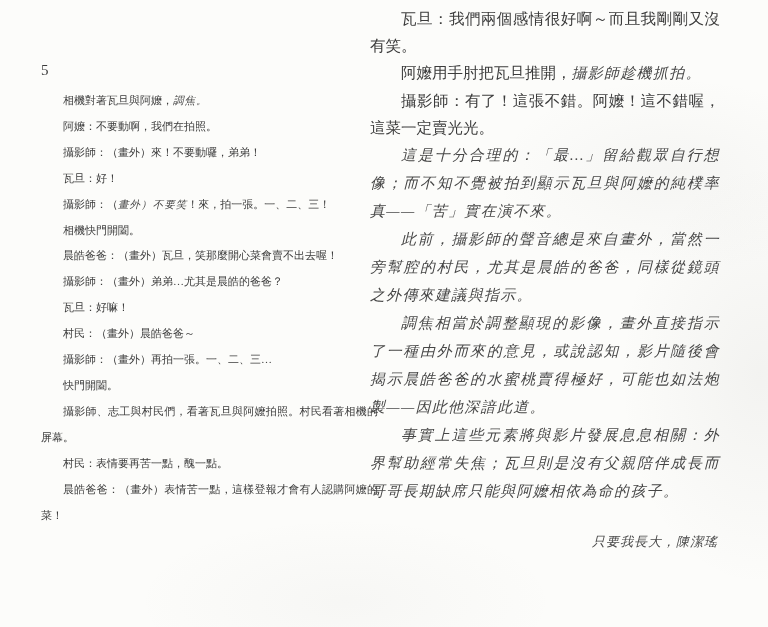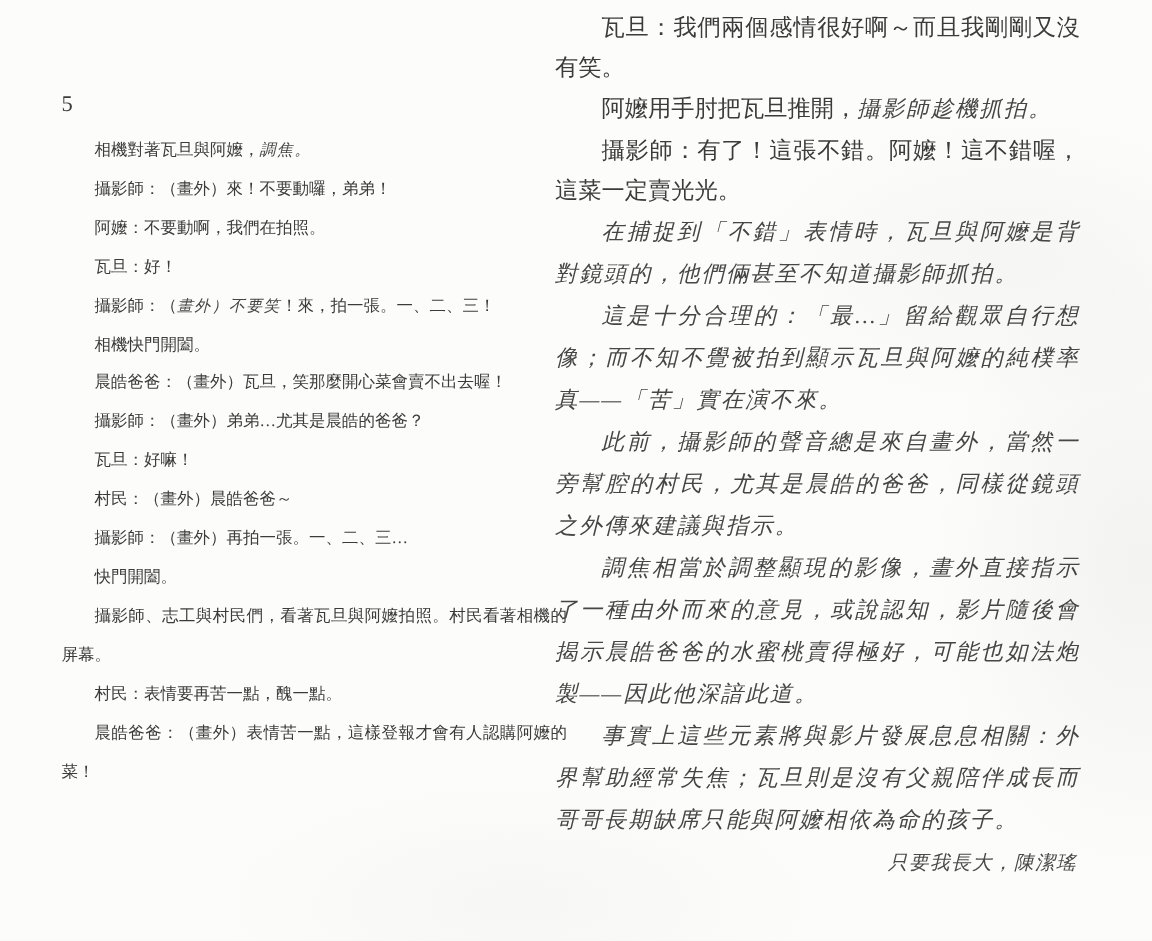--- a/index.html
+++ b/index.html
@@ -54,52 +54,52 @@
   }
   .col-right .para .kai { letter-spacing: 1.4px; }
   .signature {
     text-align: right;
     text-indent: 0;
     font-style: italic;
     font-size: 13px;
     letter-spacing: 1px;
     color: #4a4a4a;
     padding-right: 2px;
+    margin-top: 23px;
   }
 </style>
 </head>
 <body>
 
 <div class="page">
 
   <div class="page-number">5</div>
 
   <div class="col col-left">
     <p class="para"><span class="ming">相機對著瓦旦與阿嬤，</span><span class="kai">調焦。</span></p>
+    <p class="para"><span class="ming">阿嬤：不要動啊，我們在拍照。</span></p>
     <p class="para"><span class="ming">攝影師：（畫外）來！不要動囉，弟弟！</span></p>
-    <p class="para"><span class="ming">阿嬤：不要動啊，我們在拍照。</span></p>
     <p class="para"><span class="ming">瓦旦：好！</span></p>
     <p class="para"><span class="ming">攝影師：（</span><span class="kai">畫外）不要笑</span><span class="ming">！來，拍一張。一、二、三！</span></p>
     <p class="para"><span class="ming">相機快門開闔。</span></p>
     <p class="para"><span class="ming">晨皓爸爸：（畫外）瓦旦，笑那麼開心菜會賣不出去喔！</span></p>
     <p class="para"><span class="ming">攝影師：（畫外）弟弟…尤其是晨皓的爸爸？</span></p>
     <p class="para"><span class="ming">瓦旦：好嘛！</span></p>
     <p class="para"><span class="ming">村民：（畫外）晨皓爸爸～</span></p>
     <p class="para"><span class="ming">攝影師：（畫外）再拍一張。一、二、三…</span></p>
     <p class="para"><span class="ming">快門開闔。</span></p>
     <p class="para"><span class="ming">攝影師、志工與村民們，看著瓦旦與阿嬤拍照。村民看著相機的屏幕。</span></p>
     <p class="para"><span class="ming">村民：表情要再苦一點，醜一點。</span></p>
     <p class="para"><span class="ming">晨皓爸爸：（畫外）表情苦一點，這樣登報才會有人認購阿嬤的菜！</span></p>
   </div>
 
   <div class="col col-right">
     <p class="para"><span class="ming">瓦旦：我們兩個感情很好啊～而且我剛剛又沒有笑。</span></p>
     <p class="para"><span class="ming">阿嬤用手肘把瓦旦推開，</span><span class="kai">攝影師趁機抓拍。</span></p>
     <p class="para"><span class="ming">攝影師：有了！這張不錯。阿嬤！這不錯喔，這菜一定賣光光。</span></p>
-    <p class="para"><span class="kai">在捕捉到「不錯」表情時，瓦旦與阿嬤是背對鏡頭的，他們倆甚至不知道攝影師抓拍。</span></p>
     <p class="para"><span class="kai">這是十分合理的：「最…」留給觀眾自行想像；而不知不覺被拍到顯示瓦旦與阿嬤的純樸率真——「苦」實在演不來。</span></p>
     <p class="para"><span class="kai">此前，攝影師的聲音總是來自畫外，當然一旁幫腔的村民，尤其是晨皓的爸爸，同樣從鏡頭之外傳來建議與指示。</span></p>
     <p class="para"><span class="kai">調焦相當於調整顯現的影像，畫外直接指示了一種由外而來的意見，或說認知，影片隨後會揭示晨皓爸爸的水蜜桃賣得極好，可能也如法炮製——因此他深諳此道。</span></p>
     <p class="para"><span class="kai">事實上這些元素將與影片發展息息相關：外界幫助經常失焦；瓦旦則是沒有父親陪伴成長而哥哥長期缺席只能與阿嬤相依為命的孩子。</span></p>
     <p class="para signature">只要我長大，陳潔瑤</p>
   </div>
 
 </div>
 
 </body></html>

